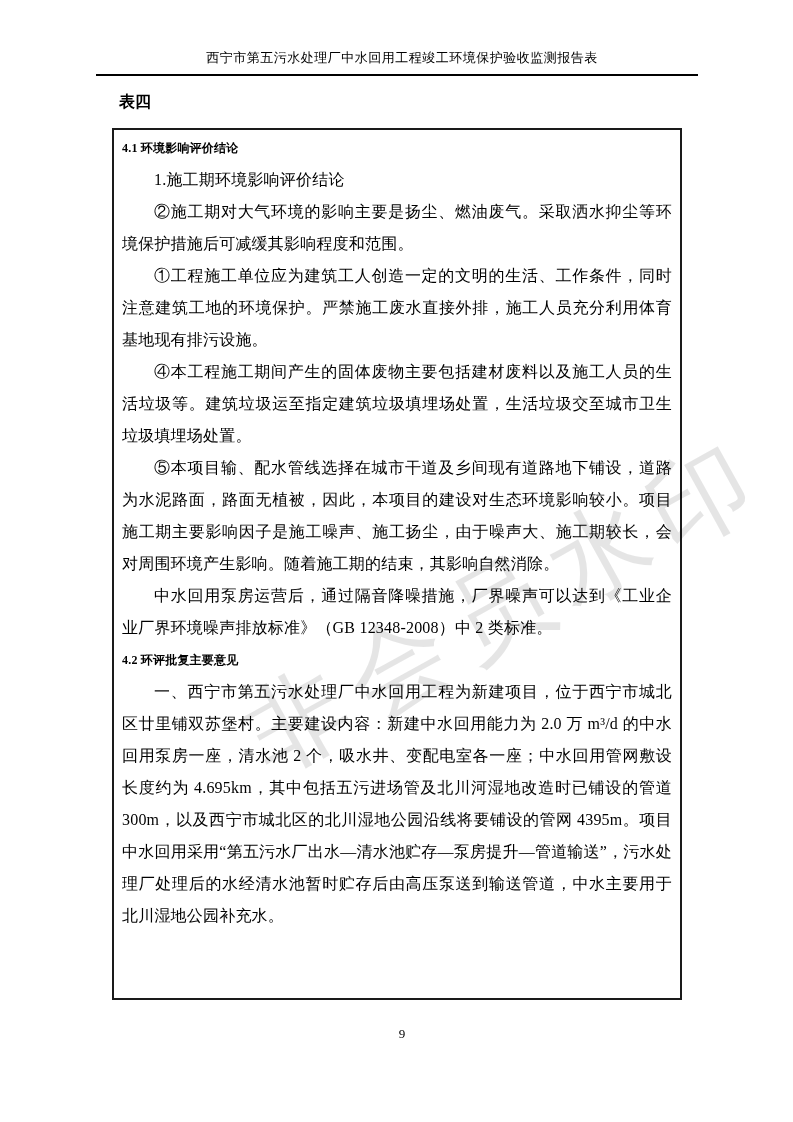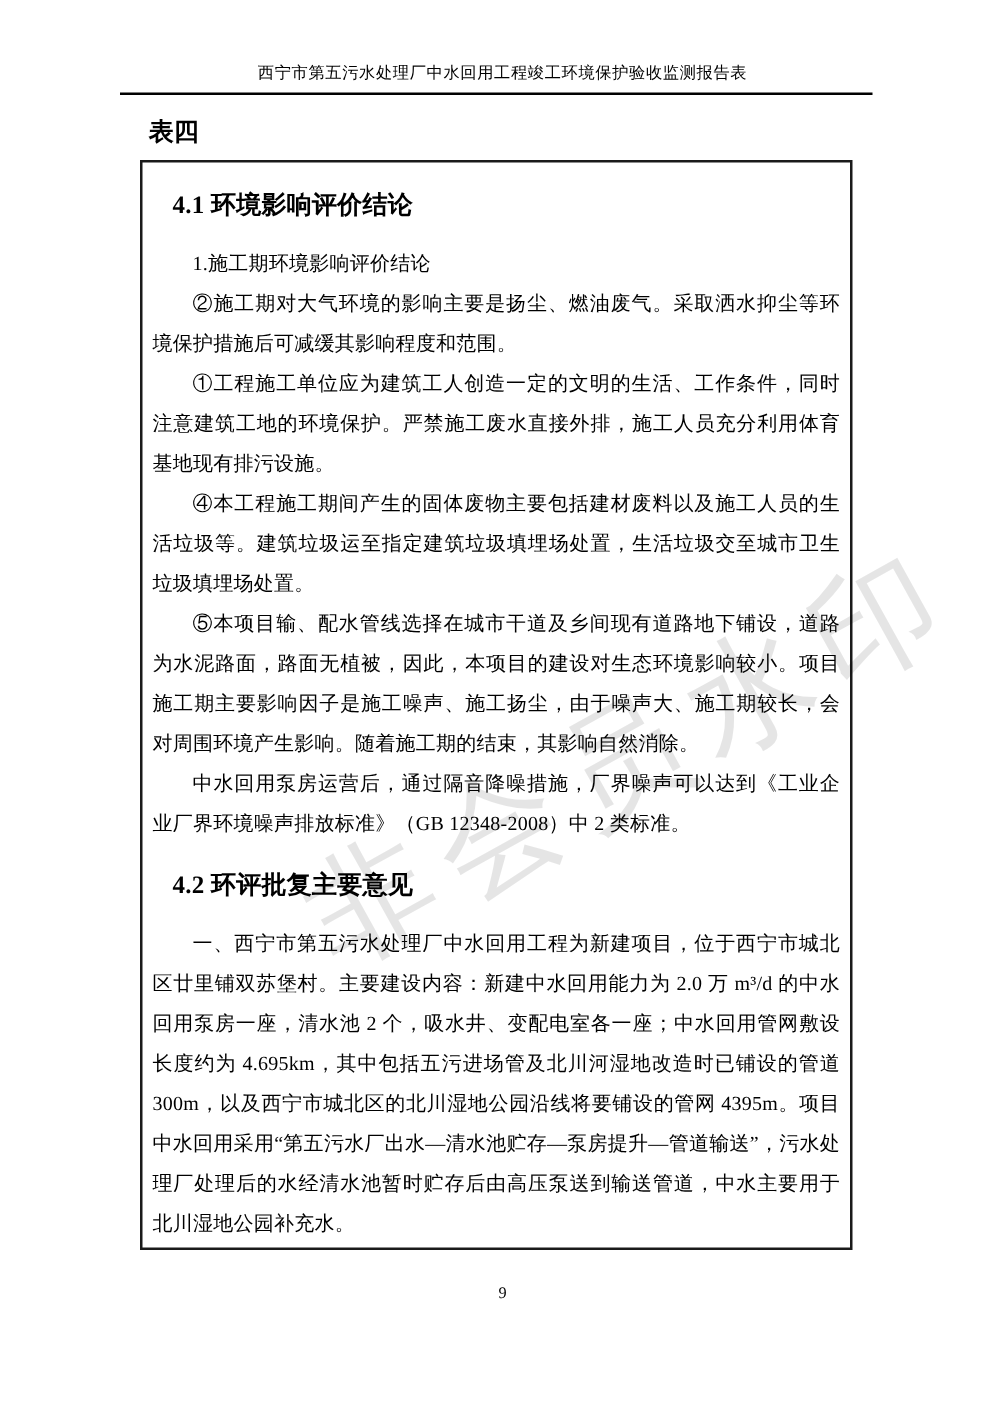--- a/index.html
+++ b/index.html
@@ -15,34 +15,34 @@
   .doc-header {
     position:absolute; top:49px; left:0; width:100%;
     text-align:center; font-size:13px; letter-spacing:0.5px;
   }
   .header-rule {
     position:absolute; top:74px; left:96px; width:602px; height:2px;
     background:#000;
   }
   .table-label {
     position:absolute; top:92px; left:119px;
-    font-size:20px; font-weight:bold;
+    font-size:16px; font-weight:bold;
   }
   .content-box {
     position:absolute; top:128px; left:112px;
     width:570px; height:872px;
     border:2px solid #1a1a1a;
     box-sizing:border-box;
     padding:2px 8px 0 8px;
     font-size:16px; line-height:32px;
     letter-spacing:0.2px;
     text-align:justify;
   }
   .content-box h3 {
-    margin:16px; font-size:20px; font-weight:bold; line-height:32px;
+    margin:0; font-size:12px; font-weight:bold; line-height:32px;
     position:relative; z-index:1;
   }
   .content-box p {
     margin:0; text-indent:2em; line-height:32px;
     position:relative; z-index:1;
   }
   .watermark {
     position:absolute; left:140px; top:600px;
     transform-origin:left center;
     transform:rotate(-29deg);

